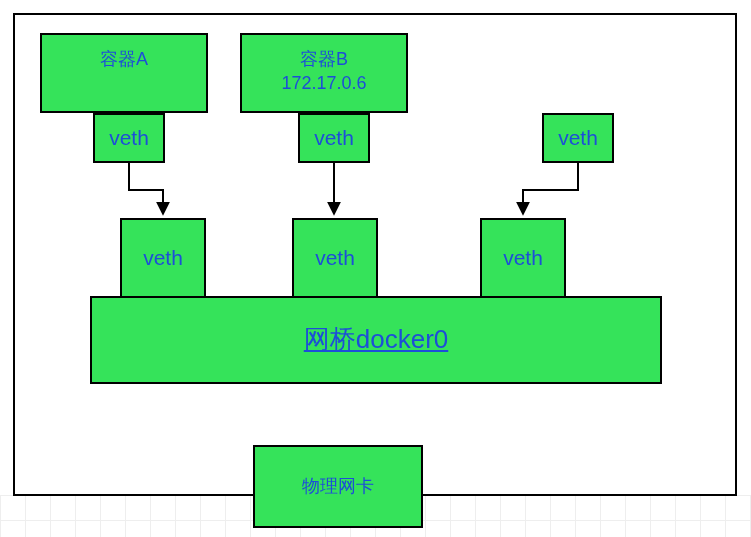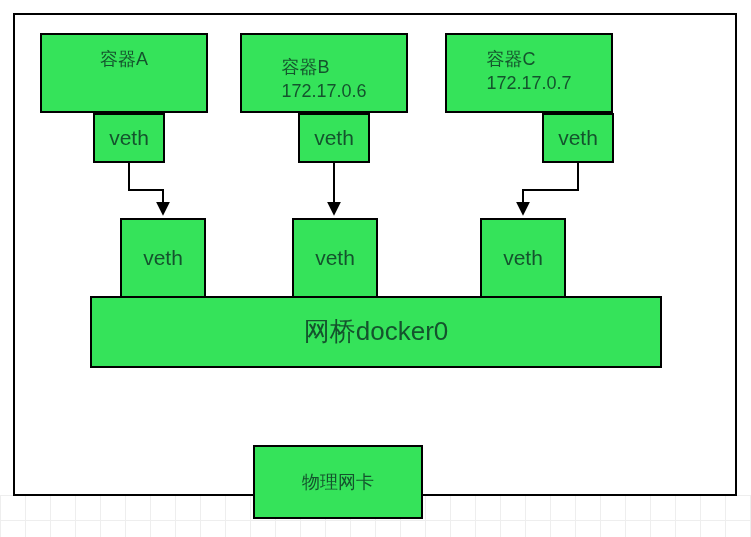--- a/index.html
+++ b/index.html
@@ -27,22 +27,22 @@
     opacity: 0.7;
   }
   .gbox {
     position: absolute;
     box-sizing: border-box;
     background: #35e35a;
     border: 2px solid #000000;
     display: flex;
     align-items: center;
     justify-content: center;
-    text-align: left;
-    color: #14532d;
+    text-align: center;
+    color: #1d4ed8;
     line-height: 1.35;
   }
   .outline {
     position: absolute;
     box-sizing: border-box;
     border: 2px solid #000000;
     background: transparent;
   }
   .container-label {
     font-size: 18px;
@@ -75,49 +75,46 @@
 
   <div class="outline" style="left:13px; top:13px; width:724px; height:483px;"></div>
 
   <div class="gbox container-label" style="left:40px; top:33px; width:168px; height:80px; align-items:flex-start; padding-top:12px;">
     <span><span>容器A</span><br></span>
   </div>
   <div class="gbox veth-label" style="left:93px; top:113px; width:72px; height:50px;">
     <span>veth</span>
   </div>
 
-  <div class="gbox container-label" style="left:240px; top:33px; width:168px; height:80px; align-items:flex-start; padding-top:20px;">
+  <div class="gbox container-label" style="left:240px; top:33px; width:168px; height:80px; align-items:flex-start; padding-top:12px;">
     <span><span>容器B</span><br><span>172.17.0.6</span></span>
   </div>
   <div class="gbox veth-label" style="left:298px; top:113px; width:72px; height:50px;">
     <span>veth</span>
   </div>
 
-  <div class="gbox container-label" style="left:445px; top:33px; width:168px; height:80px; align-items:flex-start; padding-top:12px;">
-    <span><span>容器C</span><br><span>172.17.0.7</span></span>
-  </div>
   <div class="gbox veth-label" style="left:542px; top:113px; width:72px; height:50px;">
     <span>veth</span>
   </div>
 
-  <div class="gbox bridge-label" style="left:90px; top:296px; width:572px; height:72px;">
+  <div class="gbox bridge-label" style="left:90px; top:296px; width:572px; height:88px;text-decoration:underline;">
     <span>网桥docker0</span>
   </div>
 
   <div class="gbox veth-label" style="left:120px; top:218px; width:86px; height:80px;">
     <span>veth</span>
   </div>
   <div class="gbox veth-label" style="left:292px; top:218px; width:86px; height:80px;">
     <span>veth</span>
   </div>
   <div class="gbox veth-label" style="left:480px; top:218px; width:86px; height:80px;">
     <span>veth</span>
   </div>
 
-  <div class="gbox nic-label" style="left:253px; top:445px; width:170px; height:74px;">
+  <div class="gbox nic-label" style="left:253px; top:445px; width:170px; height:83px;">
     <span>物理网卡</span>
   </div>
 
   <svg class="arrows" viewBox="0 0 751 537">
     <defs>
       <marker id="ah" viewBox="0 0 10 10" refX="8" refY="5" markerWidth="7" markerHeight="7" orient="auto-start-reverse">
         <path d="M 0 0 L 10 5 L 0 10 z" fill="#000"></path>
       </marker>
     </defs>
 

